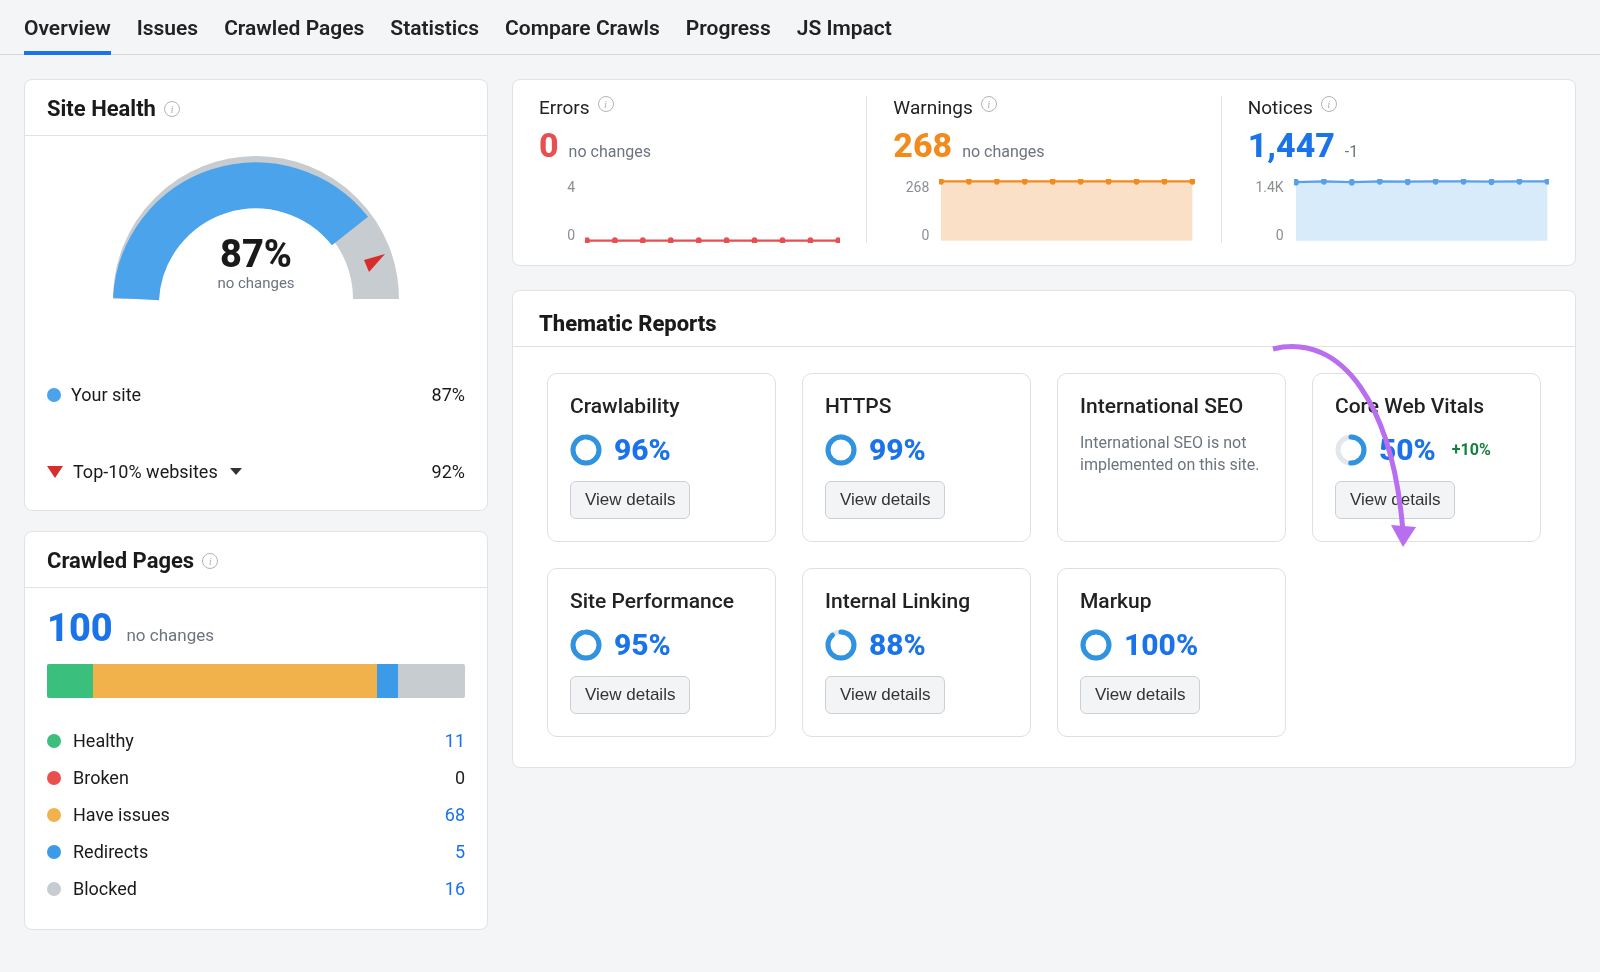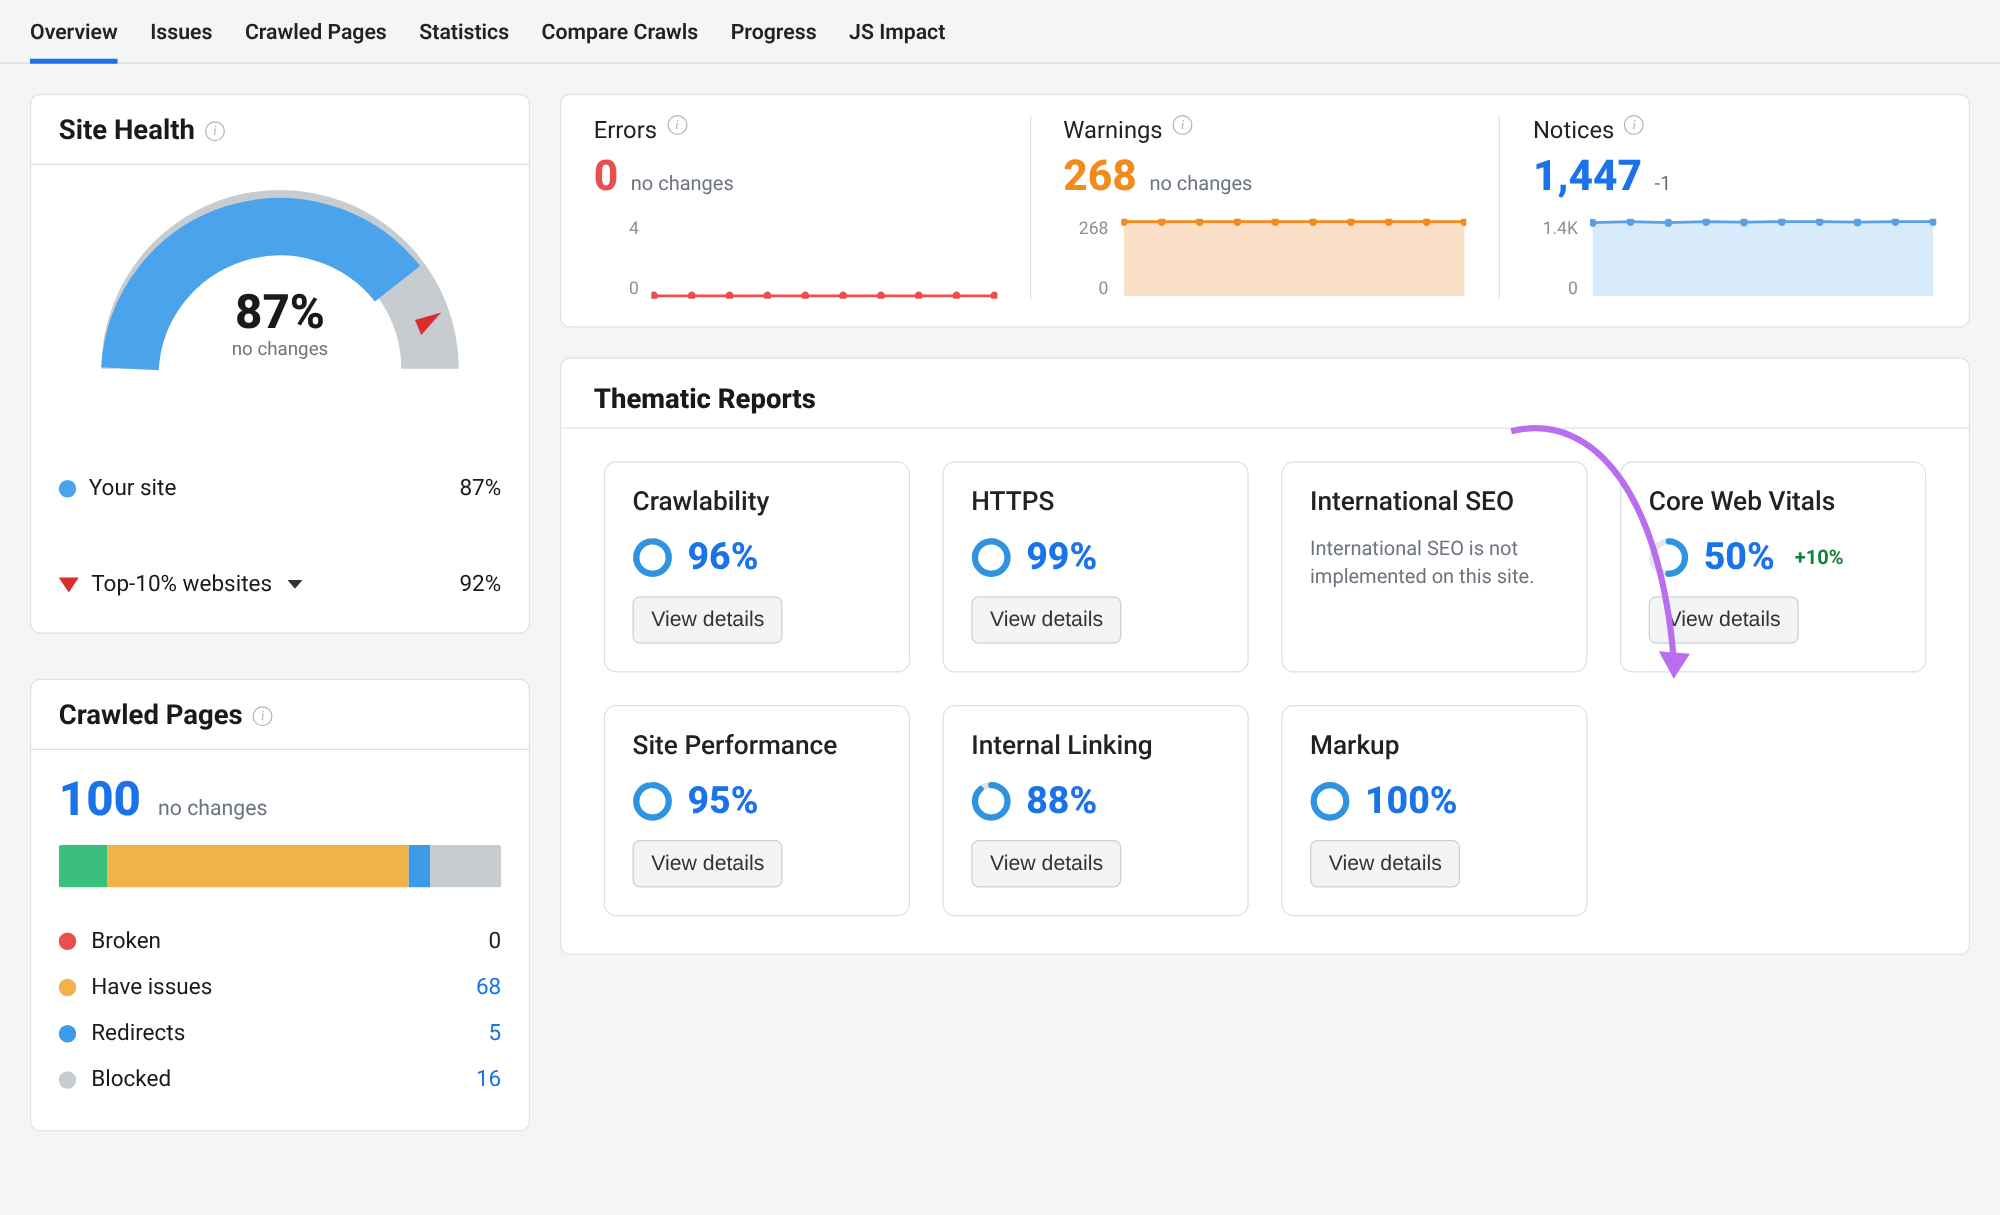--- a/index.html
+++ b/index.html
@@ -11,40 +11,40 @@
     width: 1600px;
   }
   .tabs {
     display: flex;
     gap: 26px;
     padding: 12px 24px 0 24px;
     border-bottom: 1px solid #d6d9dc;
     background: #f4f5f7;
   }
   .tab {
-    font-size: 17px;
+    font-size: 21px;
     font-weight: 600;
     color: #222;
     padding: 4px 0 14px 0;
     cursor: pointer;
     position: relative;
   }
   .tab.active::after {
     content: "";
     position: absolute;
     left: 0; right: 0; bottom: -1px;
     height: 4px;
     background: #1a73e8;
   }
   .main {
     display: flex;
     gap: 24px;
     padding: 24px;
   }
-  .col-left { width: 400px; flex: none; display: flex; flex-direction: column; gap: 36px;}
+  .col-left { width: 464px; flex: none; display: flex; flex-direction: column; gap: 20px;}
   .col-right { flex: 1; display: flex; flex-direction: column; gap: 24px;}
   .card {
     background: #fff;
     border: 1px solid #e0e2e5;
     border-radius: 8px;
   }
   .card-header {
     padding: 16px 22px 14px 22px;
     border-bottom: 1px solid #e0e2e5;
     display: flex;
@@ -211,20 +211,25 @@
           <span class="metric-sub">no changes</span>
         </div>
         <div class="stackbar" id="stackbar">
             <div style="width: 11%; background: rgb(59, 191, 124);"></div>
             <div style="width: 68%; background: rgb(242, 178, 75);"></div>
             <div style="width: 5%; background: rgb(59, 155, 232);"></div>
             <div style="width: 16%; background: rgb(199, 204, 209);"></div>
           </div>
         <div class="list" id="crawled-list">
             <div class="list-row">
+              <span class="dot" style="background:#3bbf7c"></span>
+              <span class="list-label">Healthy</span>
+              <span class="list-val">11</span>
+            </div>
+            <div class="list-row">
               <span class="dot" style="background:#e94f4f"></span>
               <span class="list-label">Broken</span>
               <span class="list-val black">0</span>
             </div>
             <div class="list-row">
               <span class="dot" style="background:#f2b24b"></span>
               <span class="list-label">Have issues</span>
               <span class="list-val">68</span>
             </div>
             <div class="list-row">

